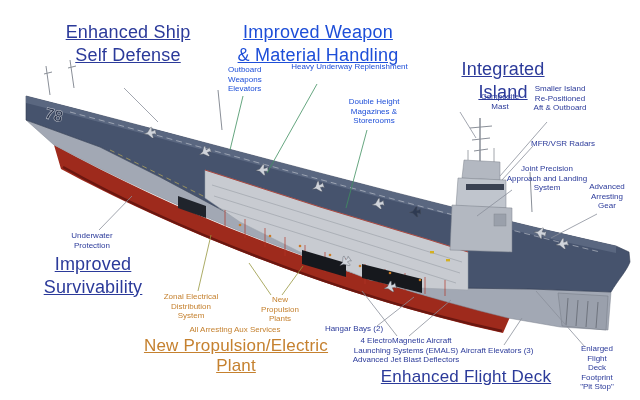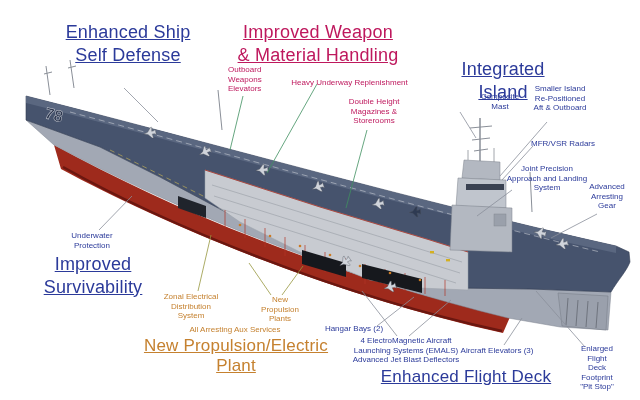--- a/index.html
+++ b/index.html
@@ -5,21 +5,21 @@
   html,body{margin:0;padding:0;background:#fff;}
   .canvas{position:relative;width:640px;height:400px;background:#ffffff;overflow:hidden;
           font-family:"Liberation Sans",sans-serif;}
   .canvas svg{position:absolute;left:0;top:0;}
   .label{position:absolute;transform:translateX(-50%);text-align:center;white-space:pre-line;z-index:5;}
   .label.la{transform:none;text-align:left;}
   .h{font-size:18px;line-height:1.25;text-decoration:underline;letter-spacing:.2px;}
   .h2{font-size:17px;line-height:1.2;text-decoration:underline;letter-spacing:.2px;}
   .c{font-size:8px;line-height:1.2;}
   .blue{color:#2b3a9a;}
-  .green{color:#be185d;}
+  .green{color:#1d4ed8;}
   .orange{color:#c5812f;}
 </style>
 </head>
 <body>
 
 <div class="canvas">
 
   <svg width="640" height="400" viewBox="0 0 640 400">
     <defs>
       <path id="jet" d="M0,-7 L1.2,-2.5 L6,1.5 L6,3 L1.5,2.2 L1.8,5 L3.2,6.5 L-3.2,6.5 L-1.8,5 L-1.5,2.2 L-6,3 L-6,1.5 L-1.2,-2.5 Z"></path>
@@ -131,21 +131,21 @@
   <div class="label h blue" style="left:503px;top:58px;">Integrated Island</div>
   <div class="label h2 orange" style="left:236px;top:336px;">New Propulsion/Electric
 Plant</div>
   <div class="label h blue" style="left:93px;top:253px;">Improved
 Survivability</div>
   <div class="label h2 blue" style="left:466px;top:367px;">Enhanced Flight Deck</div>
 
   <div class="label c green la" style="left:228px;top:65px;">Outboard
 Weapons
 Elevators</div>
-  <div class="label c green" style="left:327px;top:78px;padding-left:45px;">Heavy Underway Replenishment</div>
+  <div class="label c green" style="left:327px;top:62px;padding-left:45px;">Heavy Underway Replenishment</div>
   <div class="label c green" style="left:374px;top:97px;">Double Height
 Magazines &amp;
 Storerooms</div>
   <div class="label c blue" style="left:457px;top:92px;margin-left:43px;">Composite
 Mast</div>
   <div class="label c blue" style="left:560px;top:84px;">Smaller Island
 Re-Positioned
 Aft &amp; Outboard</div>
   <div class="label c blue" style="left:563px;top:139px;">MFR/VSR Radars</div>
   <div class="label c blue" style="left:547px;top:164px;">Joint Precision

